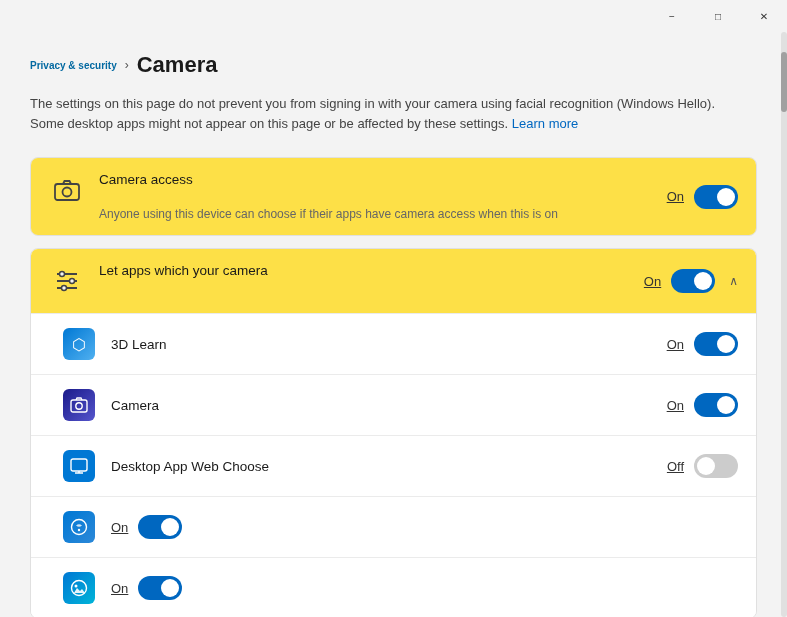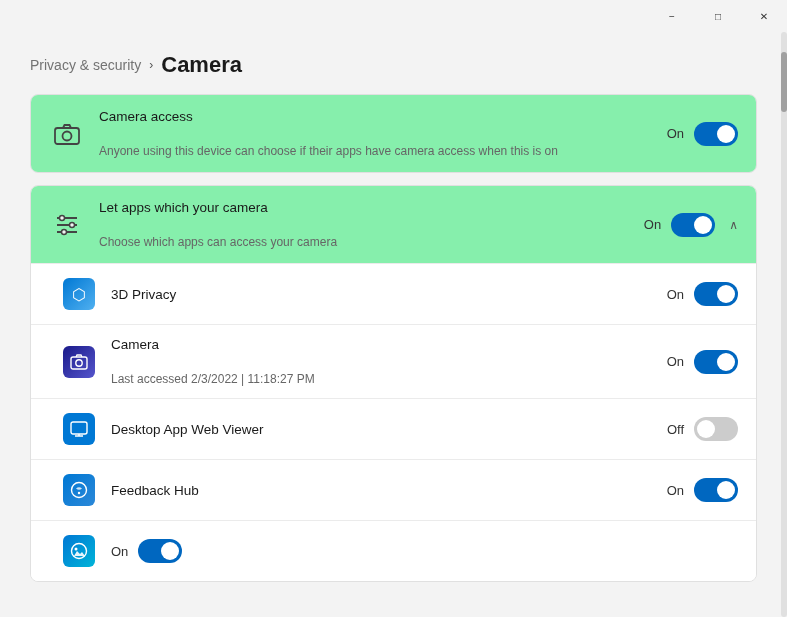--- a/index.html
+++ b/index.html
@@ -40,23 +40,23 @@
     }
 
     
     .breadcrumb {
       display: flex;
       align-items: center;
       gap: 8px;
       margin-bottom: 16px;
     }
     .breadcrumb-parent {
-      font-size: 14px;
-      color: #737373;
-      font-weight: 400;
+      font-size: 10px;
+      color: #0369a1;
+      font-weight: 700;
     }
     .breadcrumb-chevron {
       font-size: 12px;
       color: #555;
     }
     .breadcrumb-current {
       font-size: 22px;
       font-weight: 700;
       color: #1a1a1a;
     }
@@ -79,24 +79,23 @@
       background: #ffffff;
       border-radius: 8px;
       overflow: hidden;
       border: 1px solid #e0e0e0;
       margin-bottom: 12px;
     }
 
     
     .setting-row {
       display: flex;
-      align-items: center;
       padding: 14px 18px;
       border-bottom: 1px solid #ebebeb;
-      background: #86efac;
+      background: #fde047;
     }
     .setting-row:last-child { border-bottom: none; }
 
     .setting-icon {
       width: 36px;
       height: 36px;
       display: flex;
       align-items: center;
       justify-content: center;
       margin-right: 14px;
@@ -117,20 +116,21 @@
 
     .setting-controls {
       display: flex;
       align-items: center;
       gap: 10px;
       flex-shrink: 0;
     }
     .setting-status {
       font-size: 13px;
       color: #333;
+      text-decoration: underline;
     }
 
     
     .toggle {
       width: 44px;
       height: 24px;
       border-radius: 12px;
       position: relative;
       cursor: pointer;
       flex-shrink: 0;
@@ -280,20 +280,24 @@
 </div>
 
 <div class="content">
 
   <div class="breadcrumb">
     <span class="breadcrumb-parent">Privacy &amp; security</span>
     <span class="breadcrumb-chevron">›</span>
     <span class="breadcrumb-current">Camera</span>
   </div>
 
+  <div class="description">
+    <span>The settings on this page do not prevent you from signing in with your camera using facial recognition (Windows Hello). Some desktop apps might not appear on this page or be affected by these settings.</span>
+    <a href="#">Learn more</a>
+  </div>
 
   <div class="settings-card">
     <div class="setting-row">
       <div class="setting-icon">
         <div class="cam-icon">
           <svg width="26" height="22" viewBox="0 0 26 22" fill="none">
             <rect x="1" y="5" width="24" height="16" rx="2.5" stroke="#444" stroke-width="1.8" fill="none"></rect>
             <circle cx="13" cy="13" r="4.5" stroke="#444" stroke-width="1.8" fill="none"></circle>
             <path d="M9 5l1.5-3h5L17 5" stroke="#444" stroke-width="1.8" fill="none"></path>
           </svg>
@@ -320,94 +324,89 @@
             <line x1="3" y1="11" x2="23" y2="11" stroke="#444" stroke-width="1.8"></line>
             <line x1="3" y1="18" x2="23" y2="18" stroke="#444" stroke-width="1.8"></line>
             <circle cx="8" cy="4" r="2.5" fill="#f3f3f3" stroke="#444" stroke-width="1.5"></circle>
             <circle cx="18" cy="11" r="2.5" fill="#f3f3f3" stroke="#444" stroke-width="1.5"></circle>
             <circle cx="10" cy="18" r="2.5" fill="#f3f3f3" stroke="#444" stroke-width="1.5"></circle>
           </svg>
         </div>
       </div>
       <div class="setting-text">
         <div class="setting-title">Let apps which your camera</div>
-        <div class="setting-subtitle">Choose which apps can access your camera</div>
       </div>
       <div class="setting-controls">
         <span class="setting-status">On</span>
         <button class="toggle on"></button>
         <span class="expand-chevron">∧</span>
       </div>
     </div>
 
     <div class="sub-row">
       <div class="setting-icon">
         <div class="app-icon-3d">⬡</div>
       </div>
       <div class="setting-text">
-        <div class="setting-title">3D Privacy</div>
+        <div class="setting-title">3D Learn</div>
       </div>
       <div class="setting-controls">
         <span class="setting-status">On</span>
         <button class="toggle on"></button>
       </div>
     </div>
 
     <div class="sub-row">
       <div class="setting-icon">
         <div class="app-icon-camera">
           <svg width="18" height="16" viewBox="0 0 18 16" fill="none">
             <rect x="1" y="3" width="16" height="12" rx="2" fill="none" stroke="white" stroke-width="1.4"></rect>
             <circle cx="9" cy="9" r="3.2" fill="none" stroke="white" stroke-width="1.4"></circle>
             <path d="M6 3l1-2h4l1 2" stroke="white" stroke-width="1.3" fill="none"></path>
           </svg>
         </div>
       </div>
       <div class="setting-text">
         <div class="setting-title">Camera</div>
-        <div class="setting-subtitle">Last accessed 2/3/2022  |  11:18:27 PM</div>
       </div>
       <div class="setting-controls">
         <span class="setting-status">On</span>
         <button class="toggle on"></button>
       </div>
     </div>
 
     <div class="sub-row">
       <div class="setting-icon">
         <div class="app-icon-desktop">
           <svg width="18" height="16" viewBox="0 0 18 16" fill="none">
             <rect x="1" y="1" width="16" height="12" rx="2" fill="none" stroke="white" stroke-width="1.4"></rect>
             <line x1="5" y1="15" x2="13" y2="15" stroke="white" stroke-width="1.5"></line>
             <line x1="9" y1="13" x2="9" y2="15" stroke="white" stroke-width="1.5"></line>
           </svg>
         </div>
       </div>
       <div class="setting-text">
-        <div class="setting-title">Desktop App Web Viewer</div>
+        <div class="setting-title">Desktop App Web Choose</div>
       </div>
       <div class="setting-controls">
         <span class="setting-status">Off</span>
         <button class="toggle off"></button>
       </div>
     </div>
 
     <div class="sub-row">
       <div class="setting-icon">
         <div class="app-icon-feedback">
           <svg width="18" height="18" viewBox="0 0 18 18" fill="none">
             <circle cx="9" cy="9" r="7.5" fill="none" stroke="white" stroke-width="1.4"></circle>
             <path d="M6 7.5 Q9 5 12 7.5 Q9 10 6 7.5Z" fill="white" opacity="0.8"></path>
             <circle cx="9" cy="12" r="1.2" fill="white"></circle>
           </svg>
         </div>
       </div>
-      <div class="setting-text">
-        <div class="setting-title">Feedback Hub</div>
-      </div>
       <div class="setting-controls">
         <span class="setting-status">On</span>
         <button class="toggle on"></button>
       </div>
     </div>
 
     <div class="sub-row">
       <div class="setting-icon">
         <div class="app-icon-photos">
           <svg width="18" height="18" viewBox="0 0 18 18" fill="none">

